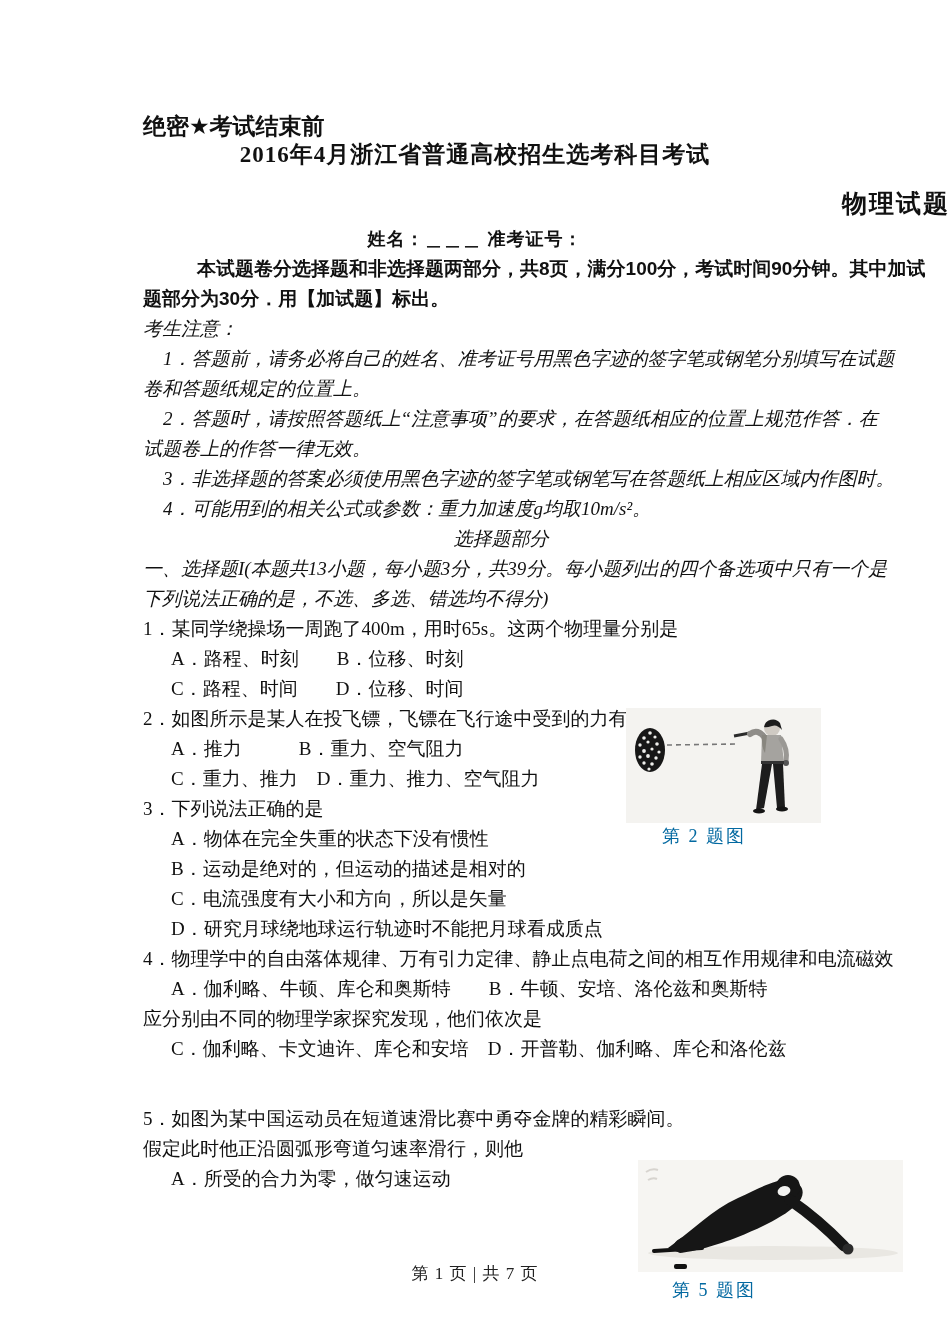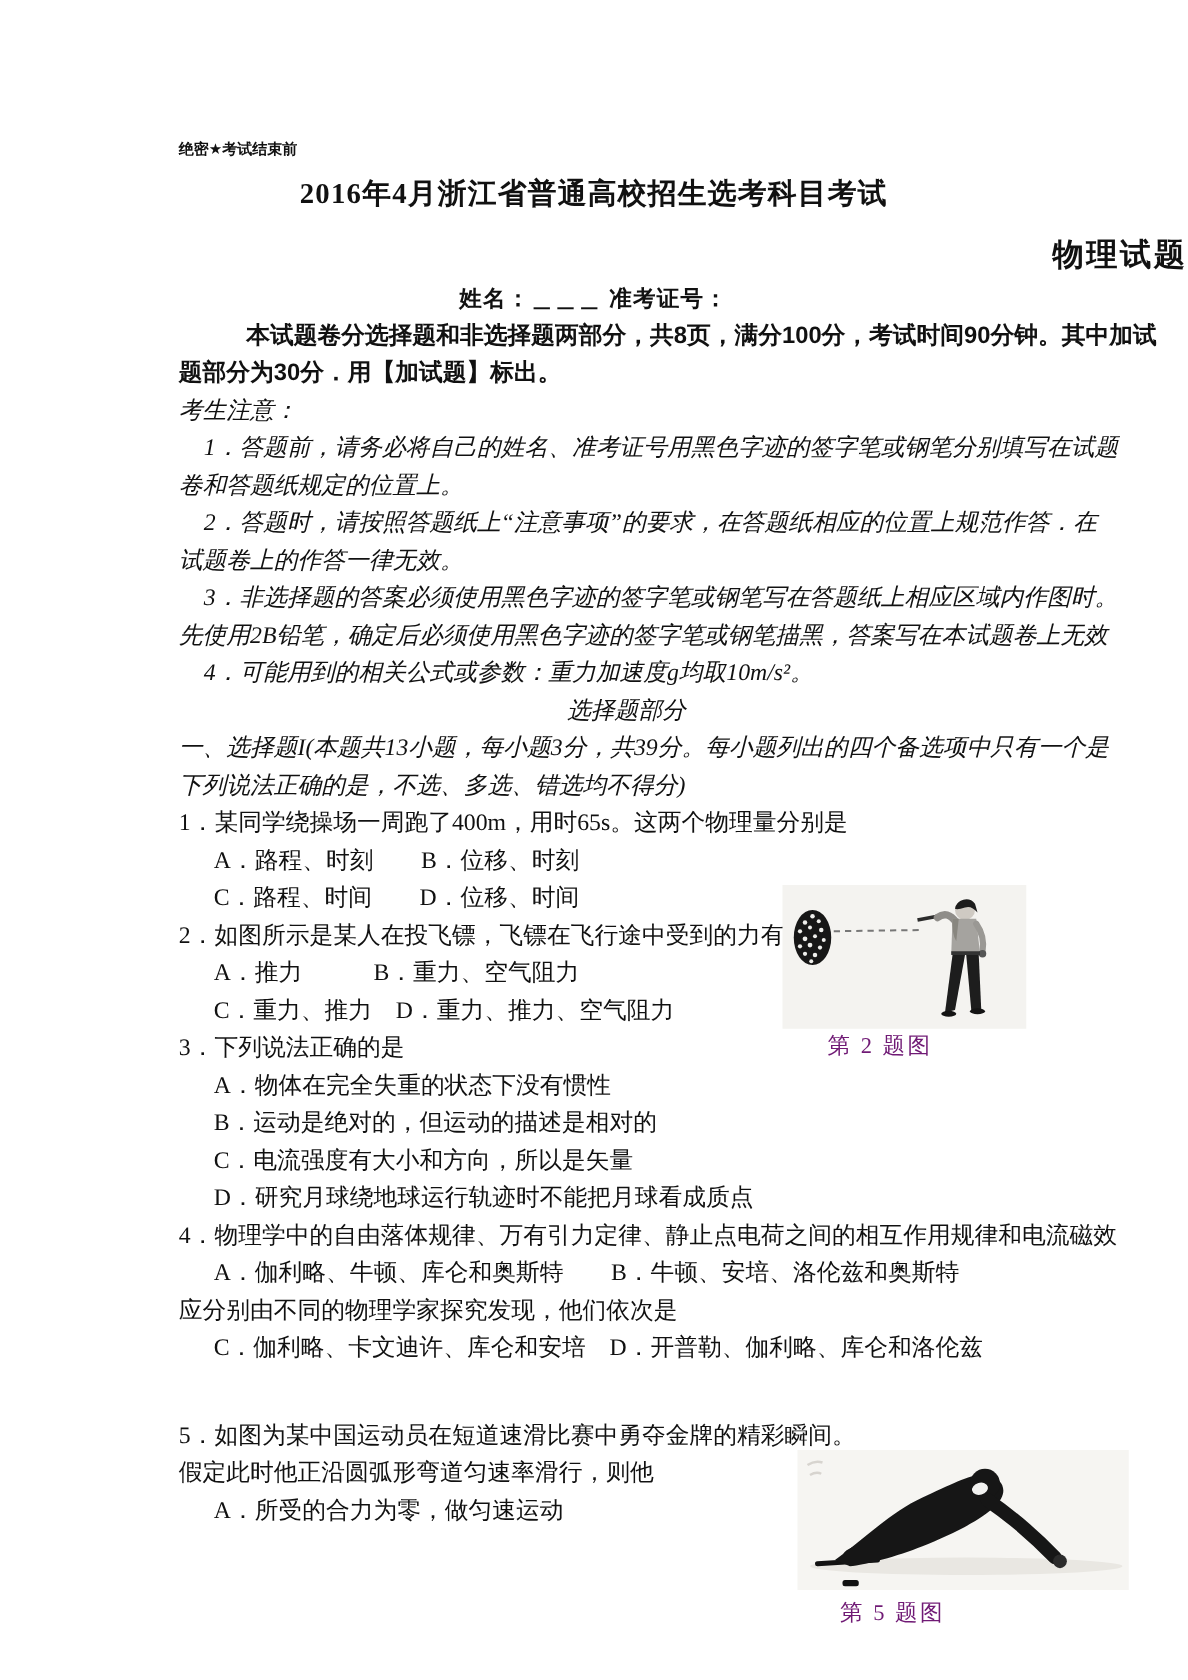--- a/index.html
+++ b/index.html
@@ -4,38 +4,38 @@
 <style>
   html,body{margin:0;padding:0;background:#ffffff;}
   .page{
     position:relative;width:950px;height:1344px;background:#ffffff;
     font-family:"Liberation Serif","DejaVu Serif",serif;color:#111;
     overflow:hidden;
   }
   .sans{font-family:"Liberation Sans","DejaVu Sans",sans-serif;}
   .semi{font-weight:600;}
   .kai{font-style:italic;}
-  .secrecy{position:absolute;left:143px;top:111px;font-size:12px;font-weight:600;}
+  .secrecy{position:absolute;left:143px;top:111px;font-size:23px;font-weight:600;}
   .title{position:absolute;left:0;top:139px;width:100%;text-align:center;
     font-size:23px;font-weight:700;letter-spacing:1px;}
   .title .emph{font-family:"Liberation Sans","DejaVu Sans",sans-serif;font-weight:900;}
   .subtitle{position:absolute;left:0;top:187px;width:100%;text-align:right;
     font-size:25px;font-weight:700;letter-spacing:2px;}
   .nameline{position:absolute;left:0;top:227px;width:100%;text-align:center;
     font-size:18px;font-weight:600;letter-spacing:1px;}
   .doc{position:absolute;left:143px;top:254px;width:716px;font-size:19px;}
   .ln{line-height:30px;min-height:30px;white-space:nowrap;}
   .indent-para{padding-left:54px;}
   .indent-item{padding-left:20px;}
   .indent-opt{padding-left:28px;}
   .center{text-align:center;}
   .spacer40{height:40px;}
   .figure{position:absolute;}
   .photo{position:absolute;left:0;top:0;background:#f4f3f0;}
-  .figcap{position:absolute;font-size:18px;color:#701a75;letter-spacing:2px;}
+  .figcap{position:absolute;font-size:18px;color:#0369a1;letter-spacing:2px;}
   .footer{position:absolute;left:0;top:1262px;width:100%;text-align:center;
     font-size:17px;color:#222;letter-spacing:1px;}
 </style>
 </head>
 <body>
 
 <div class="page">
 
   <div class="secrecy sans">绝密★考试结束前</div>
 
@@ -48,21 +48,20 @@
   <div class="doc">
     <div class="ln sans semi indent-para">本试题卷分选择题和非选择题两部分，共8页，满分100分，考试时间90分钟。其中加试</div>
     <div class="ln sans semi">题部分为30分．用【加试题】标出。</div>
 
     <div class="ln kai">考生注意：</div>
     <div class="ln kai indent-item">1．答题前，请务必将自己的姓名、准考证号用黑色字迹的签字笔或钢笔分别填写在试题</div>
     <div class="ln kai">卷和答题纸规定的位置上。</div>
     <div class="ln kai indent-item">2．答题时，请按照答题纸上“注意事项”的要求，在答题纸相应的位置上规范作答．在</div>
     <div class="ln kai">试题卷上的作答一律无效。</div>
     <div class="ln kai indent-item">3．非选择题的答案必须使用黑色字迹的签字笔或钢笔写在答题纸上相应区域内作图时。</div>
-    <div class="ln kai">先使用2B铅笔，确定后必须使用黑色字迹的签字笔或钢笔描黑，答案写在本试题卷上无效</div>
     <div class="ln kai indent-item">4．可能用到的相关公式或参数：重力加速度g均取10m/s²。</div>
 
     <div class="ln kai center">选择题部分</div>
     <div class="ln kai">一、选择题I(本题共13小题，每小题3分，共39分。每小题列出的四个备选项中只有一个是</div>
     <div class="ln kai">下列说法正确的是，不选、多选、错选均不得分)</div>
 
     <div class="ln">1．某同学绕操场一周跑了400m，用时65s。这两个物理量分别是</div>
     <div class="ln indent-opt">A．路程、时刻　　B．位移、时刻</div>
     <div class="ln indent-opt">C．路程、时间　　D．位移、时间</div>
 
@@ -163,14 +162,15 @@
           <path d="M152,40 Q181,60 206,86" stroke="#161616" stroke-width="11" fill="none" stroke-linecap="round"></path>
           <circle cx="210" cy="89" r="5.5" fill="#2b2b2b"></circle>
 
           <rect x="36" y="104" width="13" height="5" rx="2" fill="#111"></rect>
         </g>
       </svg>
     </div>
     <div class="figcap" style="left:34px;top:118px;">第 5 题图</div>
   </div>
 
+  <div class="footer">第 1 页 | 共 7 页</div>
 
 </div>
 
 </body></html>

